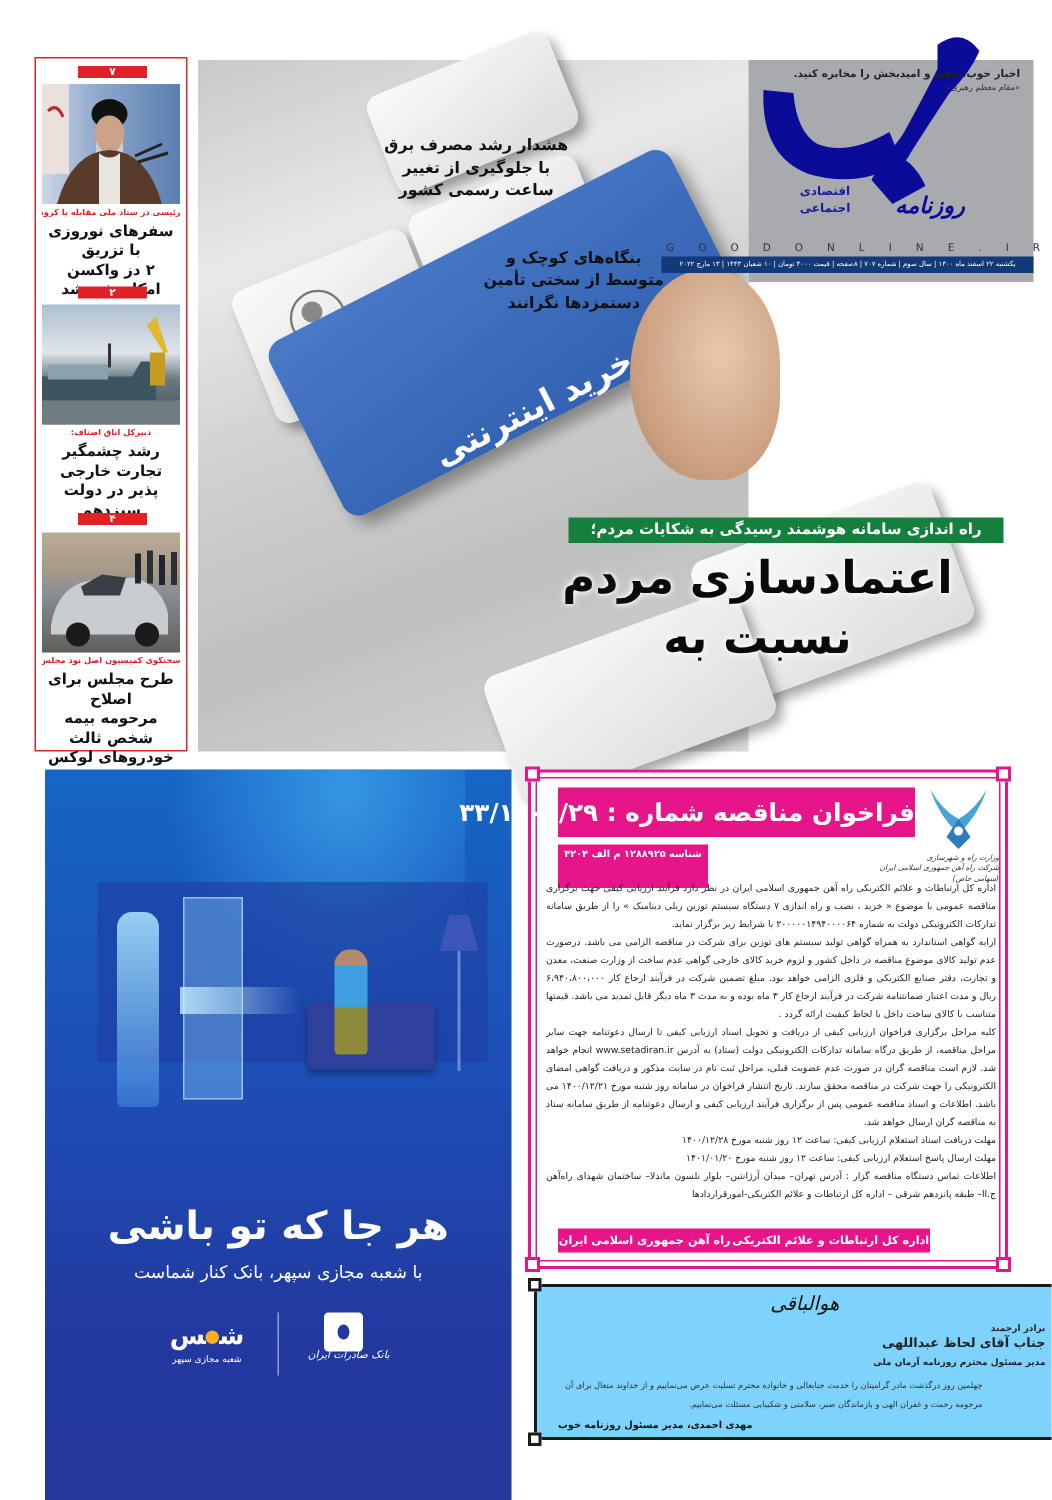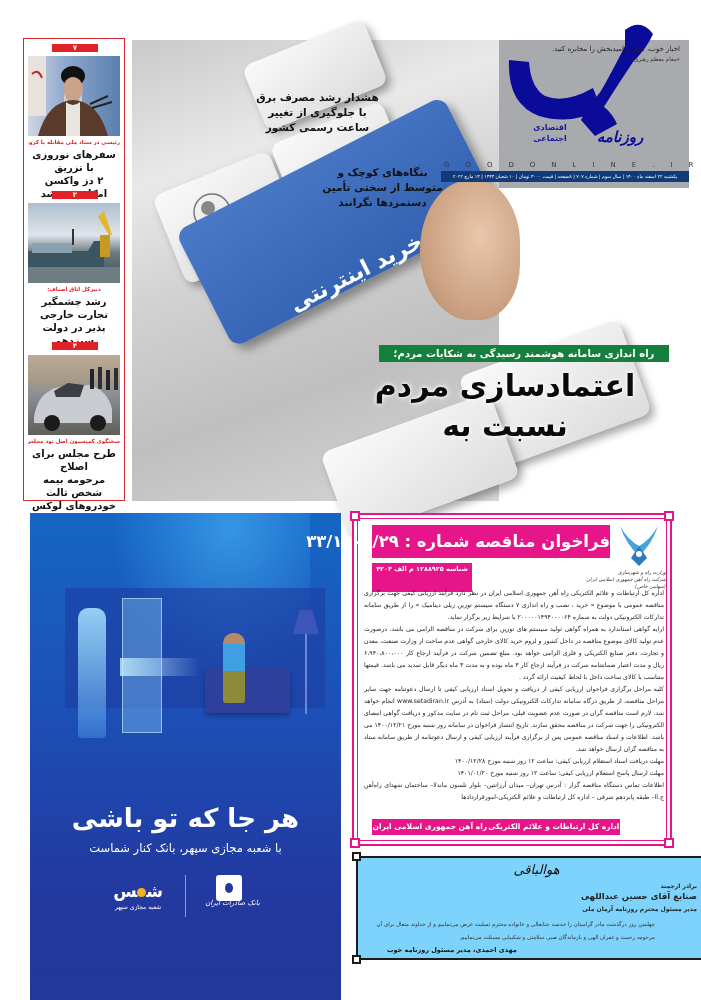--- a/index.html
+++ b/index.html
@@ -32,21 +32,21 @@
     background: linear-gradient(160deg, #c9c9c9 0%, #e9e9e9 25%, #d2d2d2 45%, #bfbfbf 70%, #d9d9d9 100%);
   }
   .masthead-area {
     position: absolute; left: 499px; top: 40px; width: 190px; height: 148px; background: #a9aaad;
   }
   .masthead-logo {
     position: absolute; left: 505px; top: 22px; width: 180px; height: 120px;
   }
   .tagline {
     position: absolute; left: 380px; top: 45px; width: 300px; font-size: 7px; color: #222;
-    text-align: right; font-weight: normal;
+    text-align: right; font-weight: bold;
   }
   .tagline-quote { position: absolute; left: 380px; top: 56px; width: 300px; font-size: 5.5px; color: #333; text-align: right; }
   .brand-sub { position: absolute; left: 520px; top: 122px; width: 60px; font-size: 8px; color: #1a1a9e; text-align: center; font-weight: bold; line-height: 11px;}
   .paper-name { position: absolute; left: 580px; top: 128px; width: 80px; font-size: 15px; color: #0b0b9a; font-weight: bold; text-align: center; font-style: italic; }
   .online-strip {
     position: absolute; left: 440px; top: 160px; width: 249px; height: 10px; font-size: 7px; color: #334;
     letter-spacing: 16px; direction: ltr; text-align: left; padding-left: 4px; line-height: 10px;
   }
   .date-strip {
     position: absolute; left: 441px; top: 171px; width: 248px; height: 11px; background: #123a78;
@@ -142,21 +142,21 @@
 
   
   .condolence {
     position: absolute; left: 356px; top: 856px; width: 361px; height: 104px;
     background: #7dd3fc; border: 2.5px solid #1a1a1a;
   }
   .cond-corner { position: absolute; width: 9px; height: 9px; border: 2px solid #1a1a1a; background: #fff; }
   .cond-title { position: absolute; left: 0; top: 4px; width: 100%; text-align: center; font-size: 13px; font-style: italic; color: #111; }
   .cond-line { position: absolute; right: 18px; text-align: right; color: #222; white-space: nowrap; }
   .cond-body { position: absolute; left: 14px; top: 60px; width: 283px; font-size: 5.5px; line-height: 13px; color: #333; text-align: right; }
-  .cond-sign { position: absolute; left: 14px; top: 88px; font-size: 6.5px; font-weight: bold; color: #111; margin-left: 15px; }
+  .cond-sign { position: absolute; left: 14px; top: 88px; font-size: 6.5px; font-weight: bold; color: #111; }
 </style>
 </head>
 <body>
 
 <div class="sidebar">
 
   <div class="side-story" style="top:0;height:150px;">
     <div class="page-tag" style="top:5px;">۷</div>
     <div class="side-photo" style="top:17px;height:80px;background:linear-gradient(90deg,#cfd6e4 0%,#8fa9cc 40%,#5a7fb0 100%);">
       <svg width="92" height="80" viewBox="0 0 92 80">
@@ -329,17 +329,17 @@
 </div>
 
 <div class="condolence">
   <div class="cond-corner" style="left:-6px;top:-6px;"></div>
   <div class="cond-corner" style="right:-6px;top:-6px;"></div>
   <div class="cond-corner" style="left:-6px;bottom:-6px;"></div>
   <div class="cond-corner" style="right:-6px;bottom:-6px;"></div>
 
   <div class="cond-title">هوالباقی</div>
   <div class="cond-line" style="top:24px;font-size:6px;font-weight:bold;">برادر ارجمند</div>
-  <div class="cond-line" style="top:33px;font-size:8.5px;font-weight:bold;">صنایع آقای حسین عبداللهی</div>
+  <div class="cond-line" style="top:33px;font-size:8.5px;font-weight:bold;">جناب آقای لحاظ عبداللهی</div>
   <div class="cond-line" style="top:47px;font-size:6px;font-weight:bold;">مدیر مسئول محترم روزنامه آرمان ملی</div>
   <div class="cond-body">چهلمین روز درگذشت مادر گرامیتان را خدمت جنابعالی و خانواده محترم تسلیت عرض می‌نماییم و از خداوند متعال برای آن مرحومه رحمت و غفران الهی و بازماندگان صبر، سلامتی و شکیبایی مسئلت می‌نماییم.</div>
   <div class="cond-sign">مهدی احمدی، مدیر مسئول روزنامه خوب</div>
 </div>
 
 </body></html>

